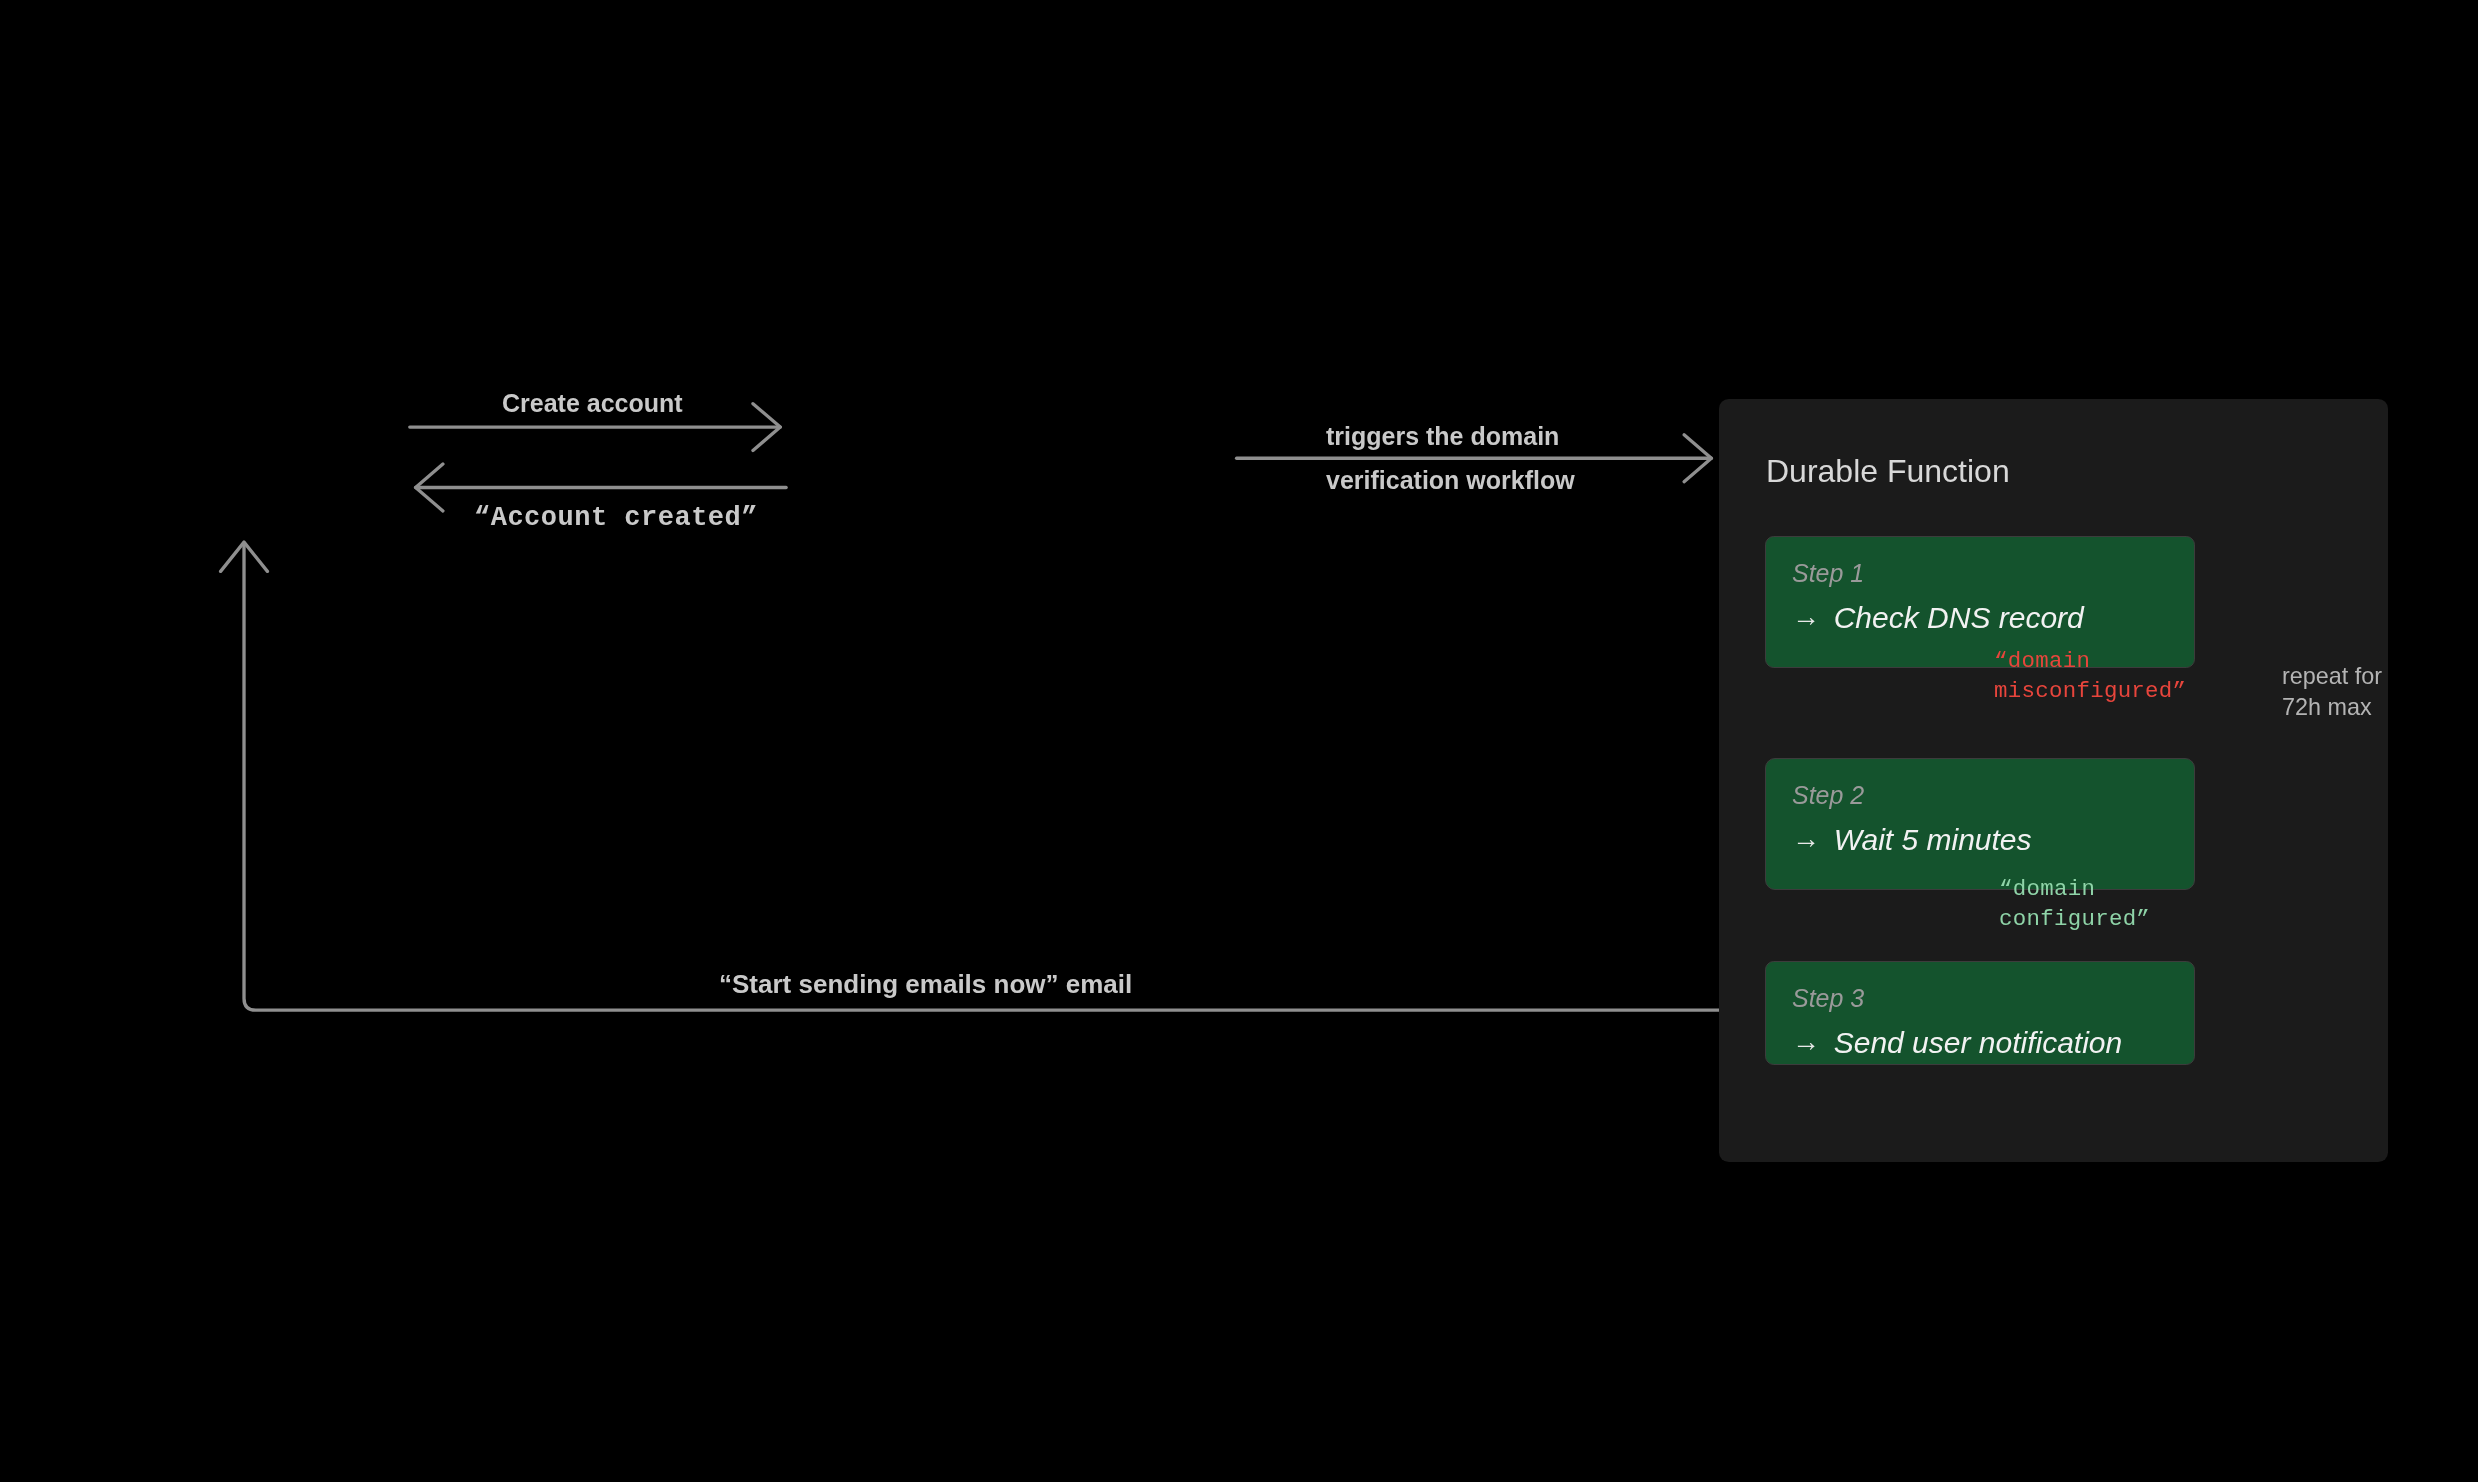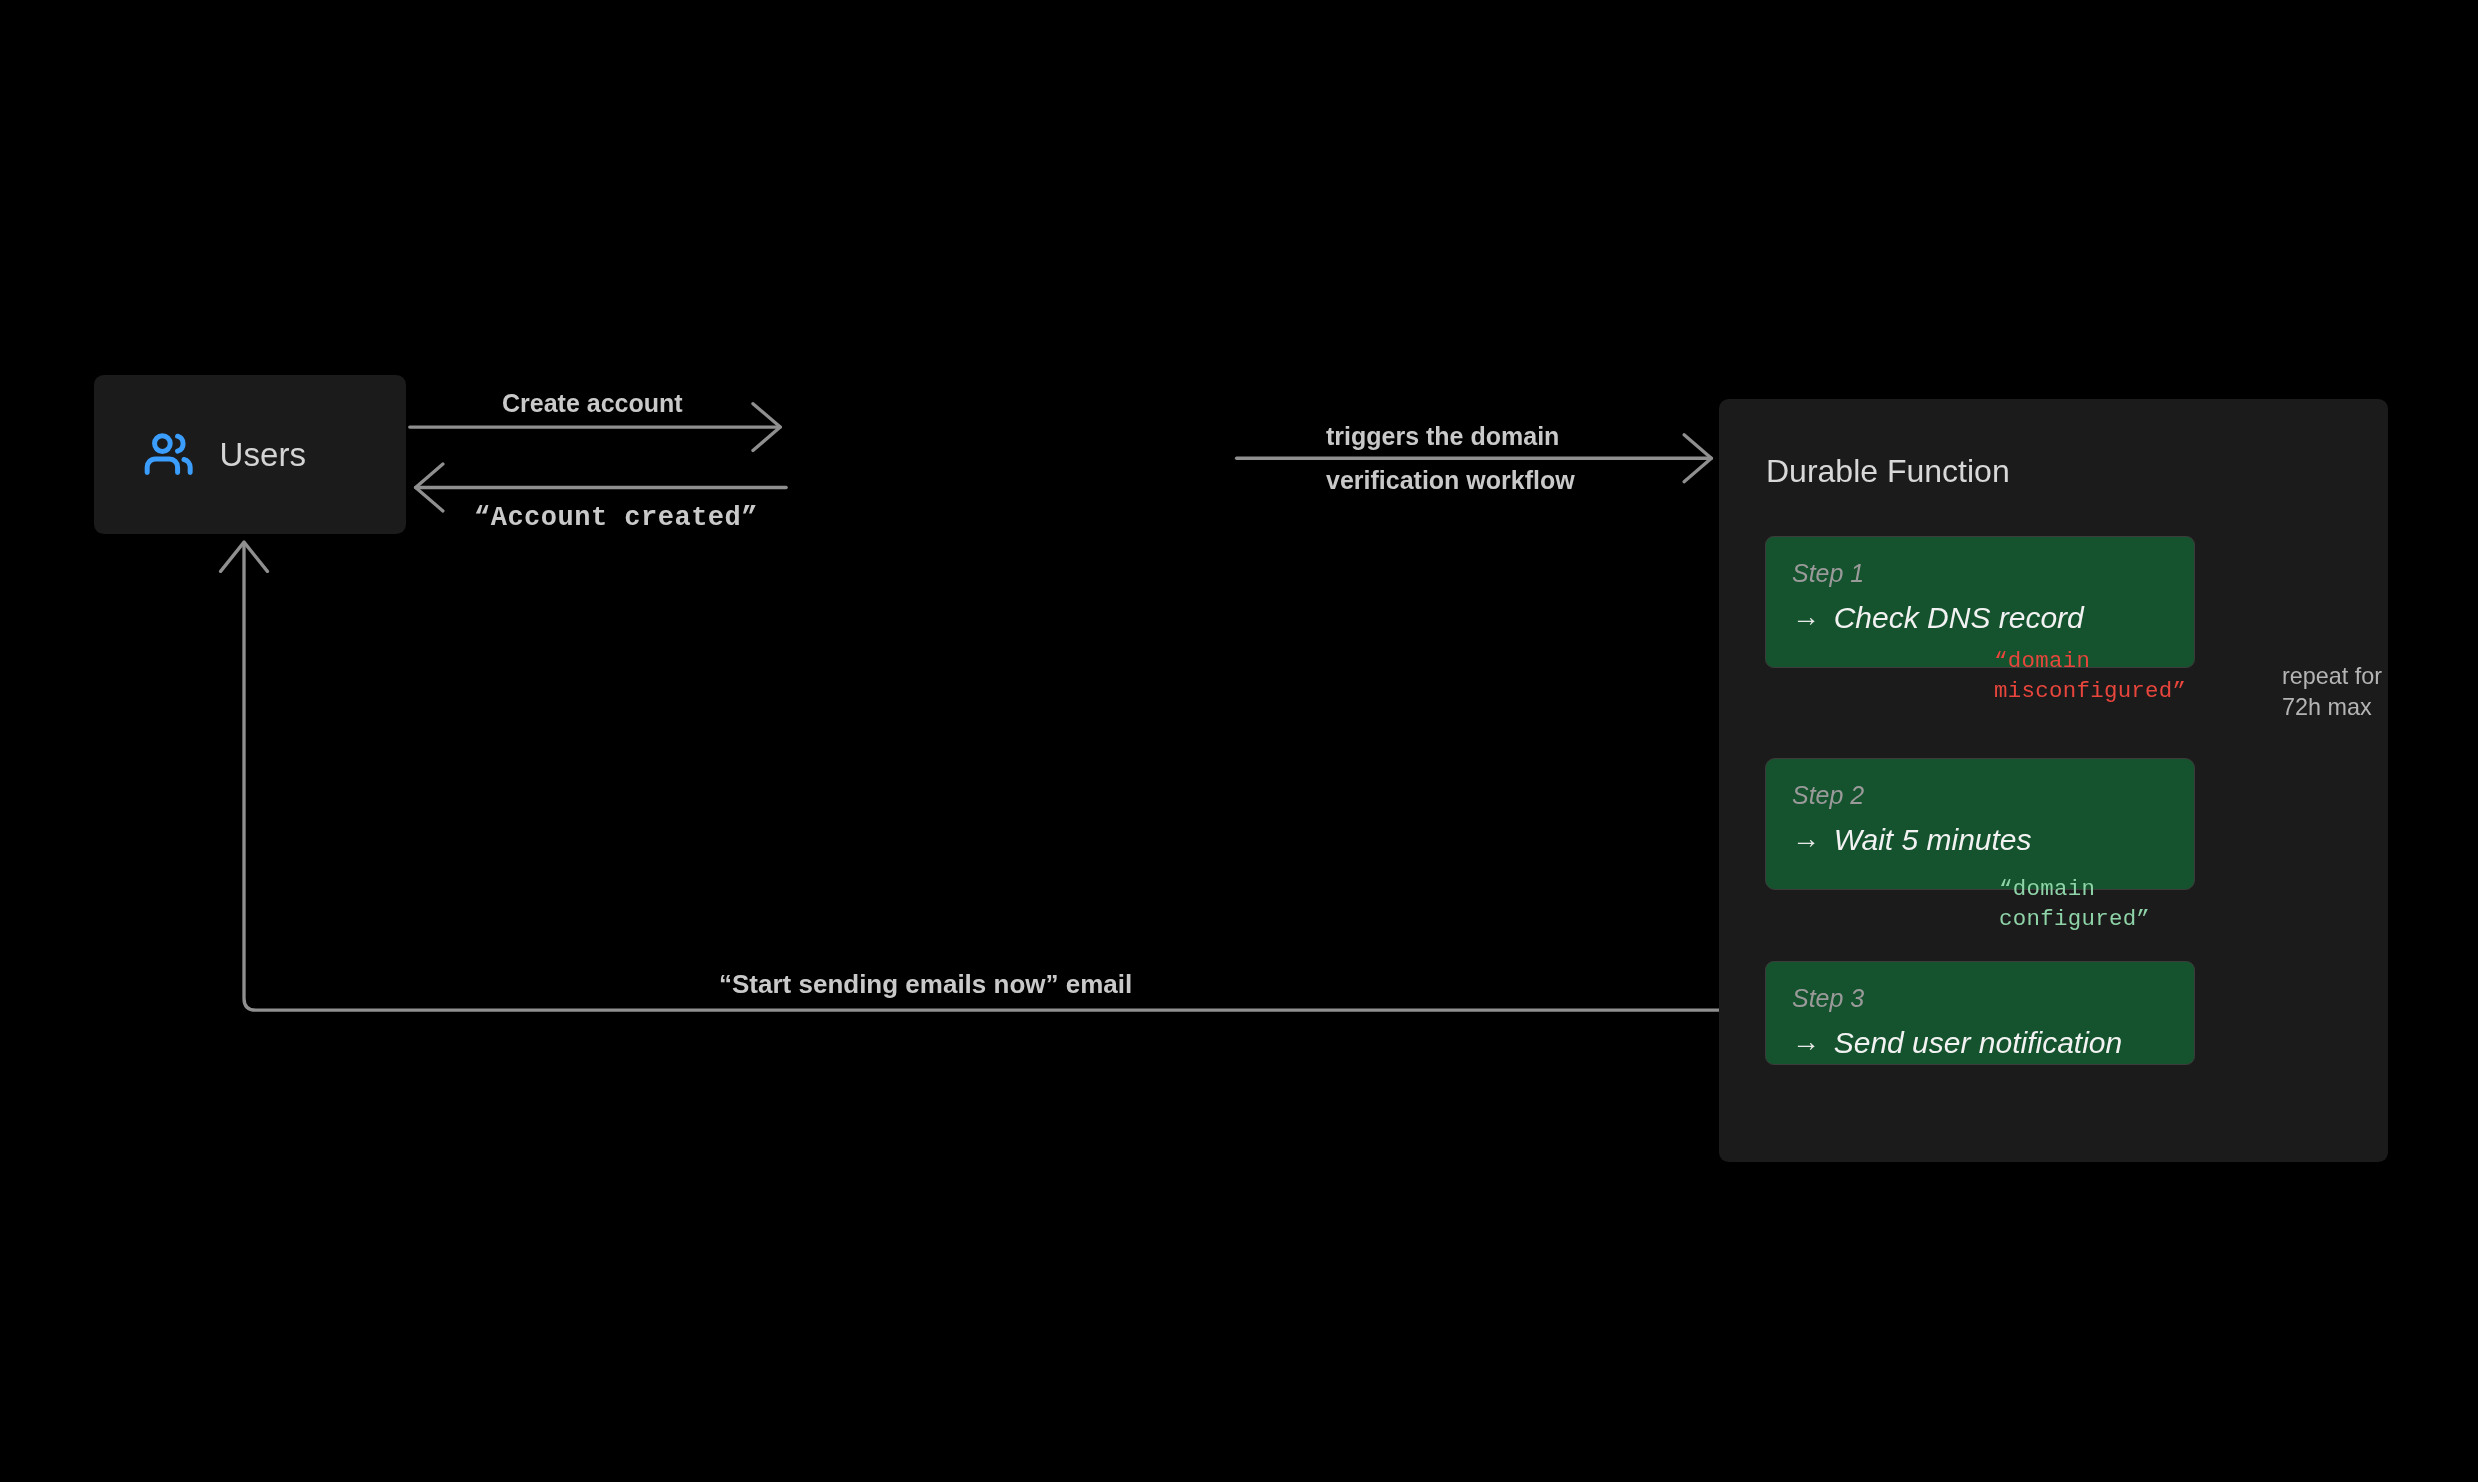--- a/index.html
+++ b/index.html
@@ -226,33 +226,20 @@
         <polyline points="2278,582 2258,595 2278,608" fill="none"></polyline>
       </g>
 
       <g>
         <path d="M 1810 1036 L 262 1036 Q 250 1036 250 1024 L 250 560"></path>
         <polyline points="226,586 250,556 274,586" fill="none"></polyline>
       </g>
     </g>
   </svg>
 
-  <div class="node" id="users-node">
-    <div class="node-inner">
-      <span class="icon-slot">
-        <svg width="57" height="57" viewBox="0 0 24 24" fill="none" stroke="#3b9dfc" stroke-width="2.1" stroke-linecap="round" stroke-linejoin="round">
-          <circle cx="9" cy="7.4" r="3.3"></circle>
-          <path d="M2.6 19.6v-2.3a3.4 3.4 0 0 1 3.4-3.4h6a3.4 3.4 0 0 1 3.4 3.4v2.3"></path>
-          <path d="M15.4 4.3a3.3 3.3 0 0 1 0 6.3"></path>
-          <path d="M18.1 14.1a3.4 3.4 0 0 1 2.6 3.3v2.2"></path>
-        </svg>
-      </span>
-      <span class="node-label">Users</span>
-    </div>
-  </div>
 
 
   <div id="durable-panel">
     <div id="durable-title">Durable Function</div>
 
     <div class="step-card" id="step-card-0">
       <div class="step-kicker">Step 1</div>
       <div class="step-body">
         <span class="step-arrow-glyph">→</span>
         <span class="step-text">Check DNS record</span>

